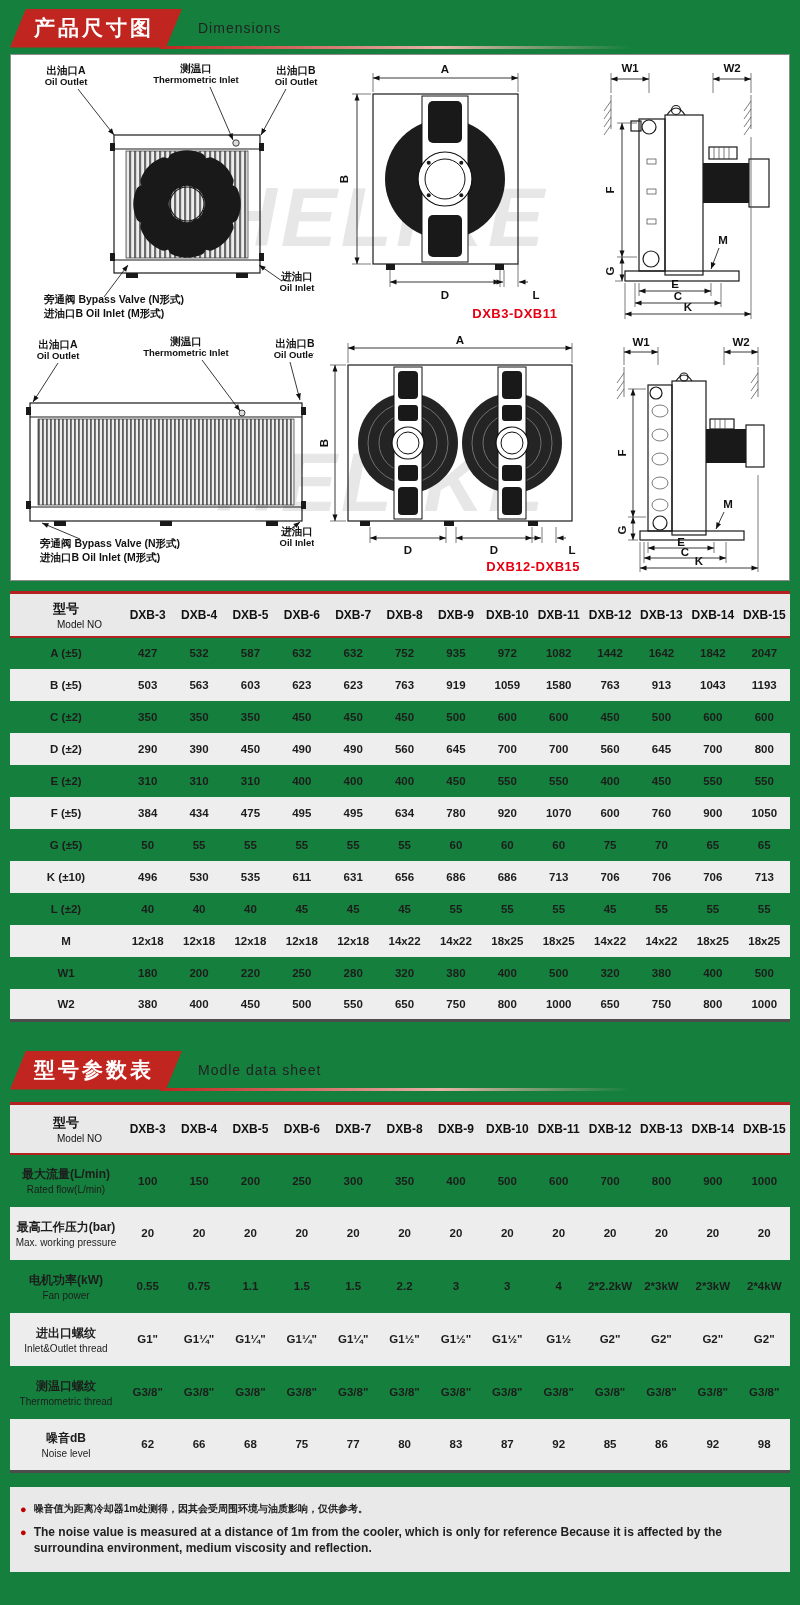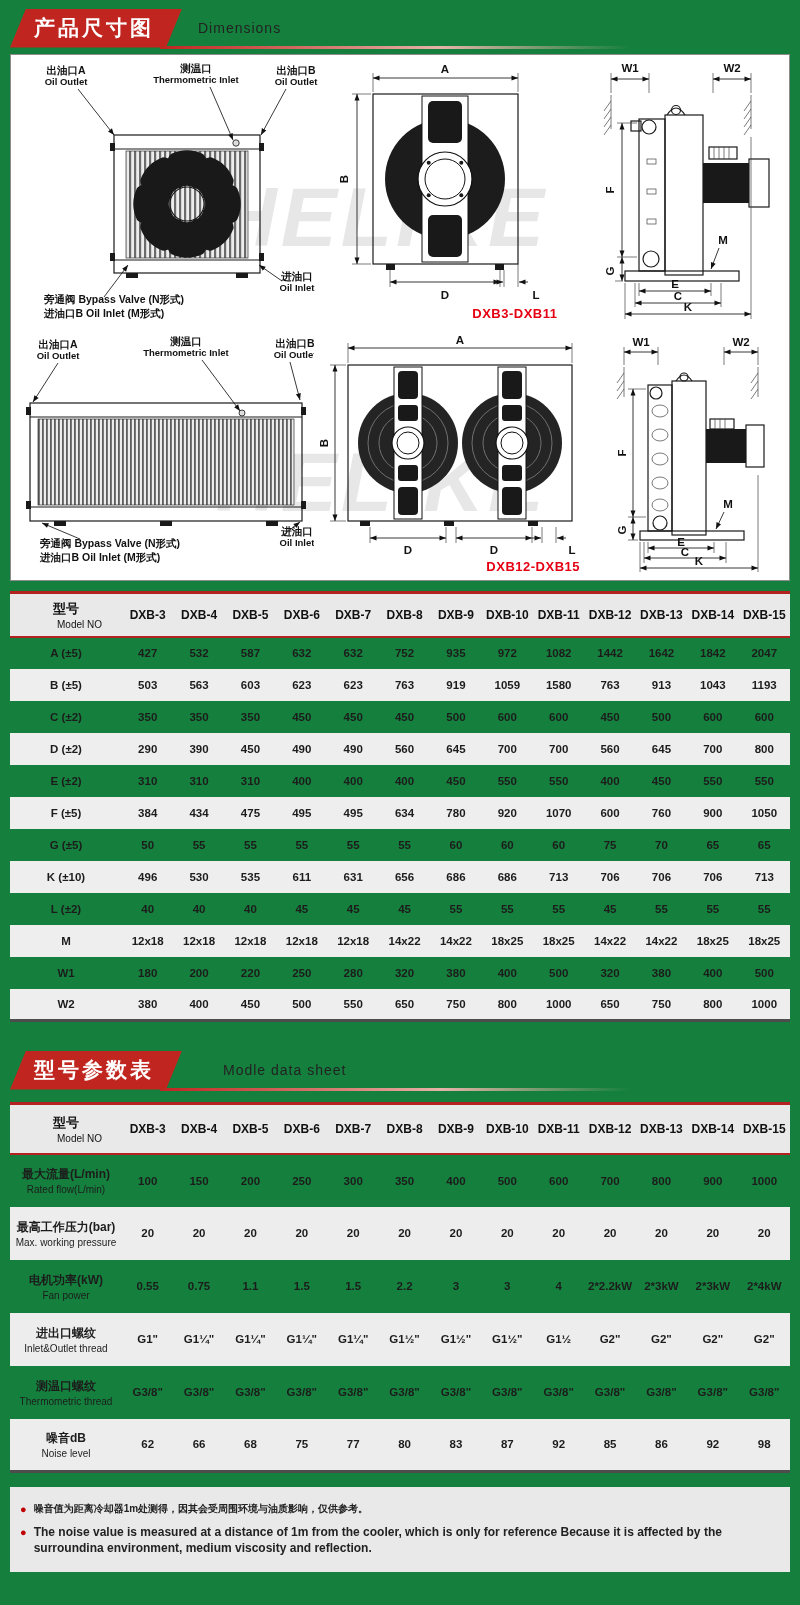--- a/index.html
+++ b/index.html
@@ -707,21 +707,21 @@
           <td>800</td>
           <td>1000</td>
           <td>650</td>
           <td>750</td>
           <td>800</td>
           <td>1000</td>
         </tr>
       </tbody>
   </table>
 
-  <div class="sec-head" style="margin-top:30px;gap:25px;">
+  <div class="sec-head" style="margin-top:30px;">
     <div class="banner">型号参数表</div>
     <div class="sec-en">Modle data sheet</div>
     <div class="sec-rule"></div>
   </div>
 
   <table id="spec-table">
     <colgroup>
         <col class="c0">
       </colgroup>
     <thead>

